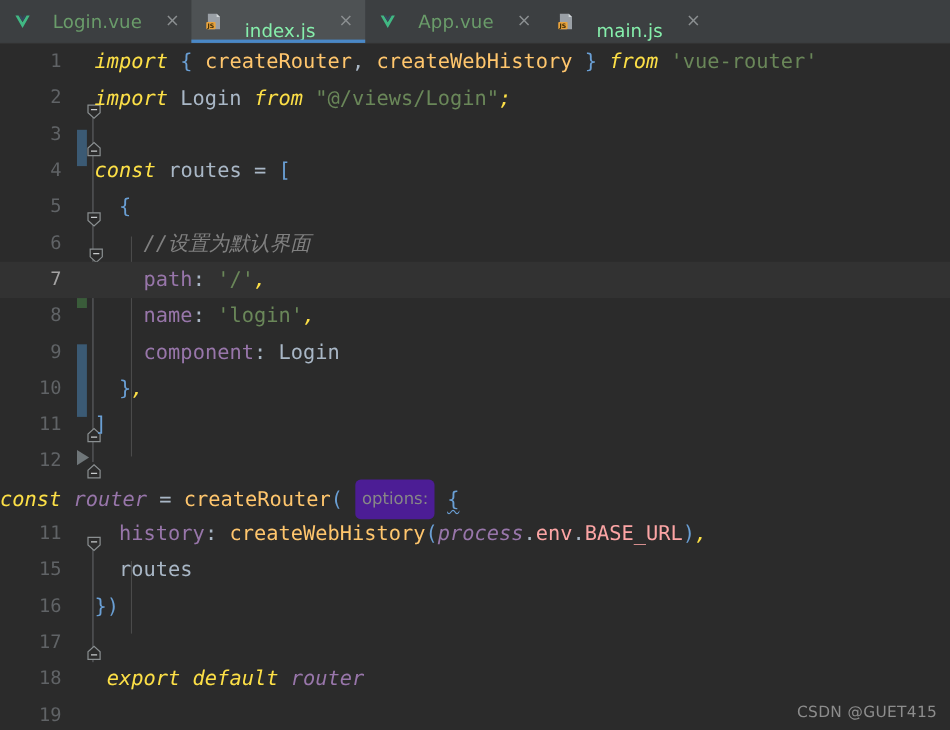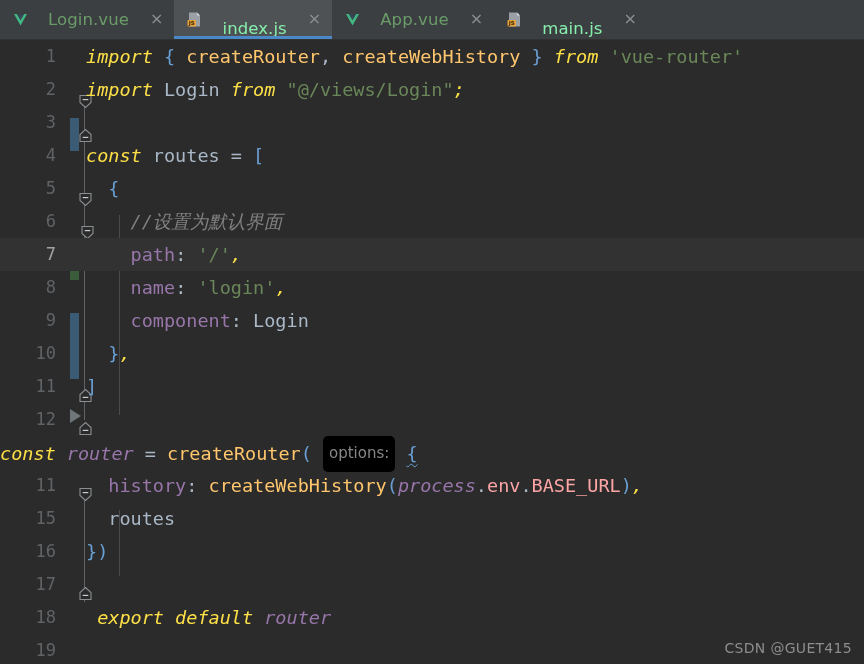--- a/index.html
+++ b/index.html
@@ -118,21 +118,21 @@
   .id   { color:#a9b7c6; }
   .brc  { color:#a9b7c6; }
   .brc-b{ color:#6a9fd4; }
   .cmt  { color:#808080; font-style:italic; }
   .var  { color:#9876aa; font-style:italic; }
   .field{ color:#fca5a5; }
 
   
   .hint{
     display:inline-block;
-    background:#000000;
+    background:#4c1d95;
     color:#878787;
     border-radius:5px;
     font-size:15px;
     padding:1px 6px 2px 6px;
     vertical-align:2px;
     font-family:"DejaVu Sans","Liberation Sans",sans-serif;
   }
   .squiggle{
     text-decoration:underline wavy #6a9fd4;
     text-underline-offset:3px;

